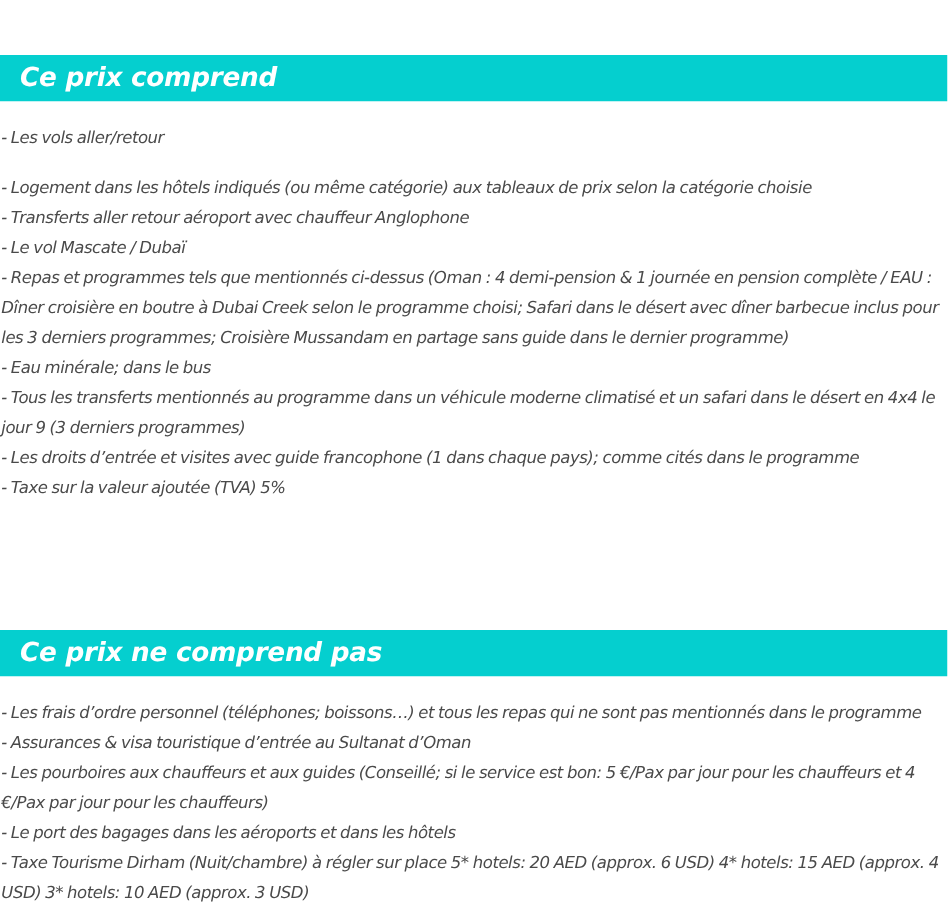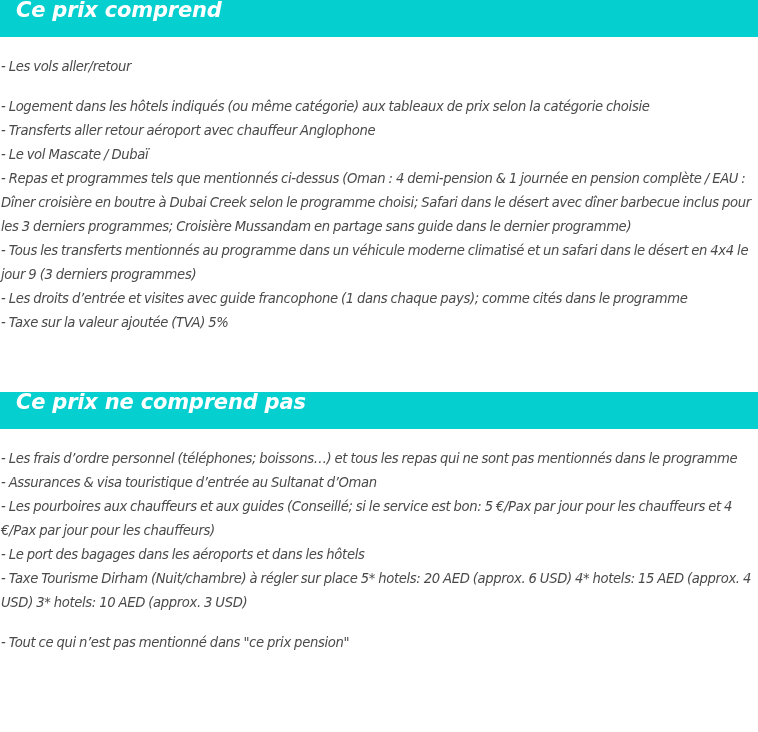--- a/index.html
+++ b/index.html
@@ -21,23 +21,24 @@
     position: relative;
     background: #ffffff;
     box-sizing: border-box;
   }
 
   
   .banner {
     background: #05CFCF;
     height: 37px;
     display: flex;
-    align-items: flex-start;
+    align-items: center;
     padding: 0 0 0 16px;
     box-sizing: border-box;
+    margin-top: 44px;
   }
   .banner-title {
     color: #ffffff;
     font-family: "DejaVu Sans", sans-serif;
     font-style: italic;
     font-weight: bold;
     font-size: 21px;
     line-height: 21px;
     letter-spacing: -0.2px;
     white-space: nowrap;
@@ -79,20 +80,21 @@
 
   <div class="gap-first-line"></div>
 
   <div class="section-body">
     <p class="line">- Les vols aller/retour</p>
     <div style="height:16px"></div>
     <p class="line">- Logement dans les hôtels indiqués (ou même catégorie) aux tableaux de prix selon la catégorie choisie</p>
     <p class="line">- Transferts aller retour aéroport avec chauffeur Anglophone</p>
     <p class="line">- Le vol Mascate / Dubaï</p>
     <p class="line">- Repas et programmes tels que mentionnés ci-dessus (Oman : 4 demi-pension &amp; 1 journée en pension complète / EAU : Dîner croisière en boutre à Dubai Creek selon le programme choisi; Safari dans le désert avec dîner barbecue inclus pour les 3 derniers programmes; Croisière Mussandam en partage sans guide dans le dernier programme)</p>
+    <p class="line">- Eau minérale; dans le bus</p>
     <p class="line">- Tous les transferts mentionnés au programme dans un véhicule moderne climatisé et un safari dans le désert en 4x4 le jour 9 (3 derniers programmes)</p>
     <p class="line">- Les droits d’entrée et visites avec guide francophone (1 dans chaque pays); comme cités dans le programme</p>
     <p class="line">- Taxe sur la valeur ajoutée (TVA) 5%</p>
   </div>
 
   <div class="gap-between-sections"></div>
 
   <div class="banner">
     <span class="banner-title">Ce prix ne comprend pas</span>
   </div>

